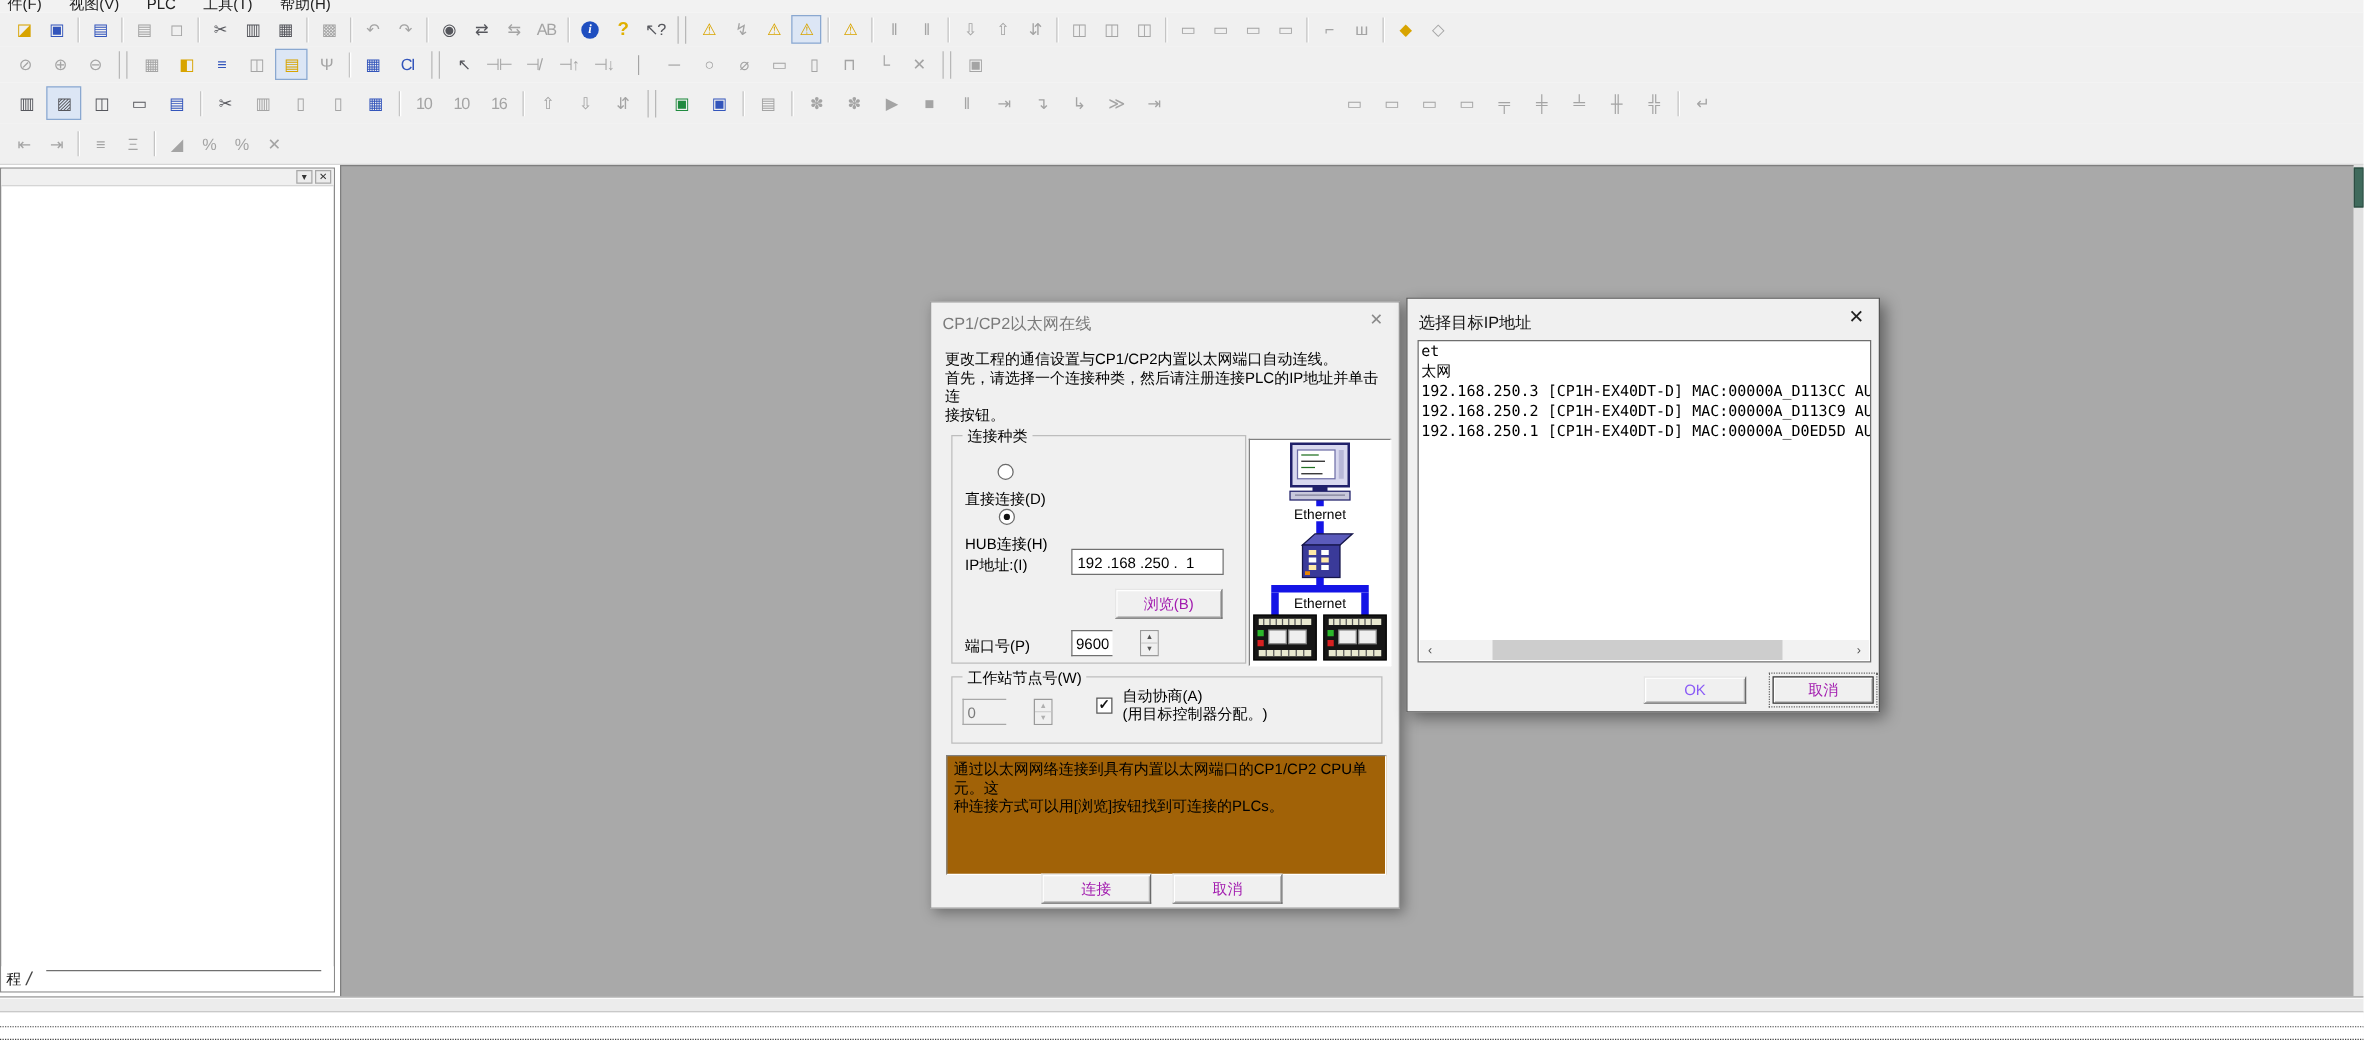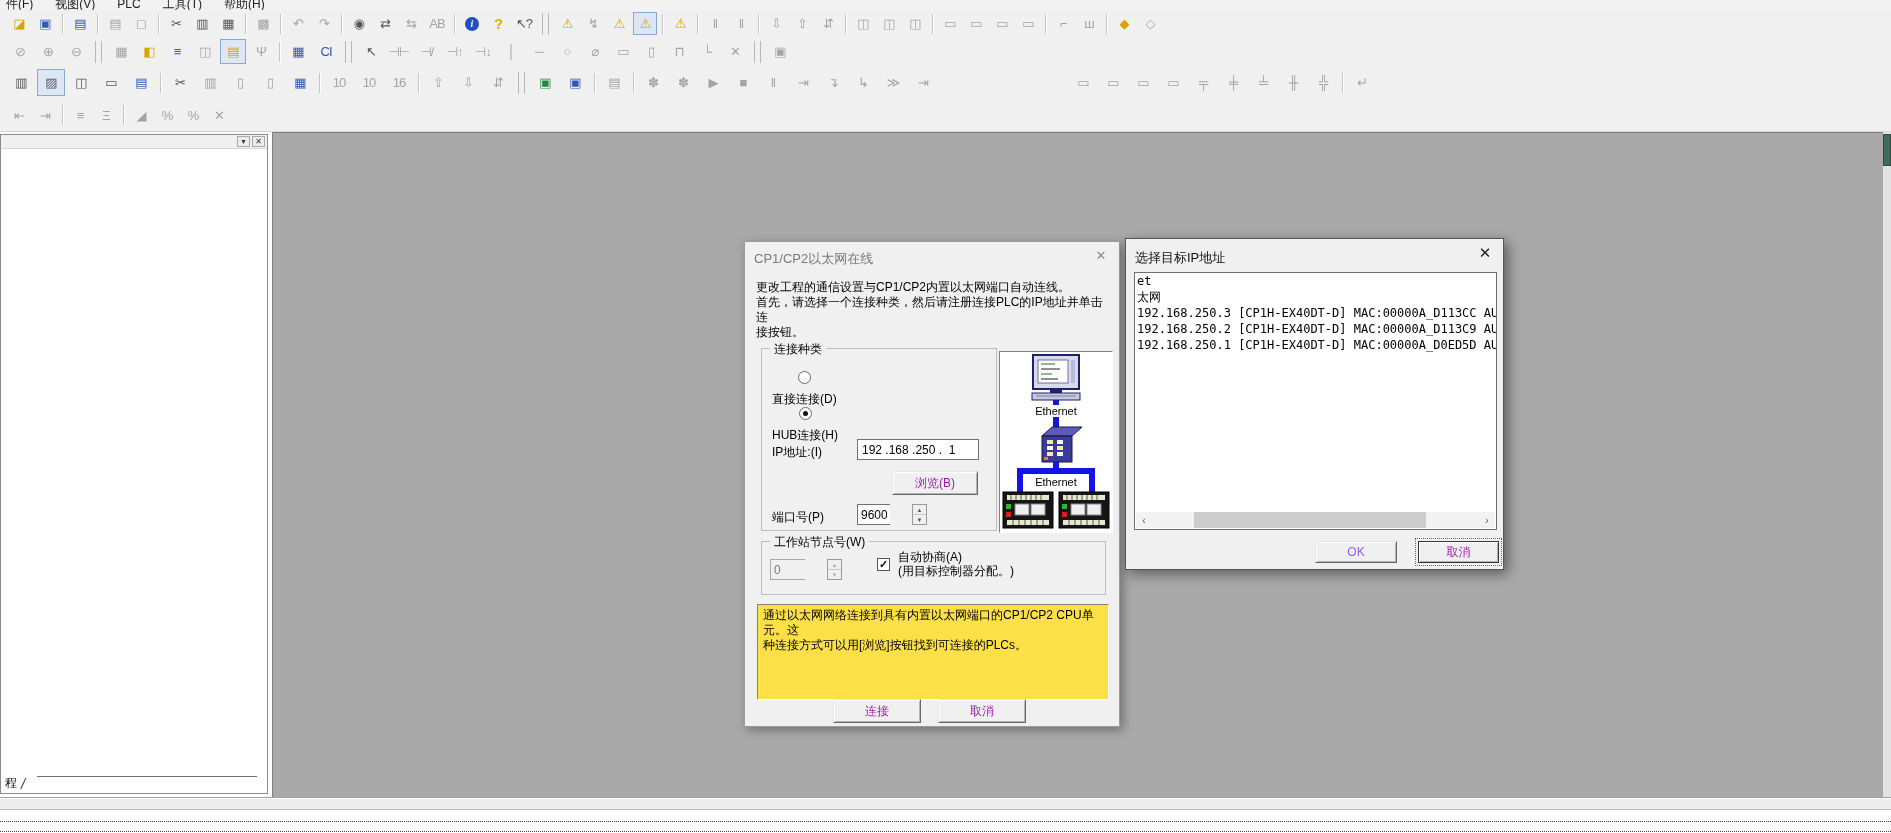--- a/index.html
+++ b/index.html
@@ -104,21 +104,21 @@
   .btn { position:absolute; height:24px; background:#f0f0f0; border:1px solid;
          border-color:#e6e6e6 #696969 #696969 #e6e6e6; box-shadow:inset 1px 1px 0 #fff, inset -1px -1px 0 #b4b4b4;
          font-size:12px; font-family:"Liberation Sans",sans-serif; color:#a21caf; }
   .btn:disabled, .btn.disabled { color:#8b5cf6; }
 
   .cb { width:13px; height:13px; background:#fff; border:1px solid #555; display:flex; align-items:center;
         justify-content:center; font-size:11px; font-weight:bold; color:#111; line-height:1; }
 
   #imgpanel { position:absolute; left:254px; top:109px; width:114px; height:182px; background:#fff;
               border:1px solid; border-color:#808080 #fff #fff #808080; }
-  #infobox { position:absolute; left:12px; top:362px; width:352px; height:96px; background:#fde047;
+  #infobox { position:absolute; left:12px; top:362px; width:352px; height:96px; background:#a16207;
              border:1px solid; border-color:#808080 #fff #fff #808080; padding:3px 5px; line-height:15px; }
 
   
   .listbox { position:absolute; left:8px; top:33px; width:363px; height:258px; background:#fff;
              border:1px solid #6e6e6e; overflow:hidden; font-family:"DejaVu Sans Mono",monospace; font-size:12px; }
   .lb-row { height:16px; line-height:16px; white-space:nowrap; padding-left:2px; color:#000; }
   .hscroll { position:absolute; left:1px; bottom:1px; width:359px; height:16px; background:#f2f2f2; }
   .hs-btn { position:absolute; top:0; width:16px; height:16px; font-size:10px; color:#555; display:flex;
             align-items:center; justify-content:center; background:#f2f2f2; border:none; }
   .hs-left { left:0; } .hs-right { right:0; }

